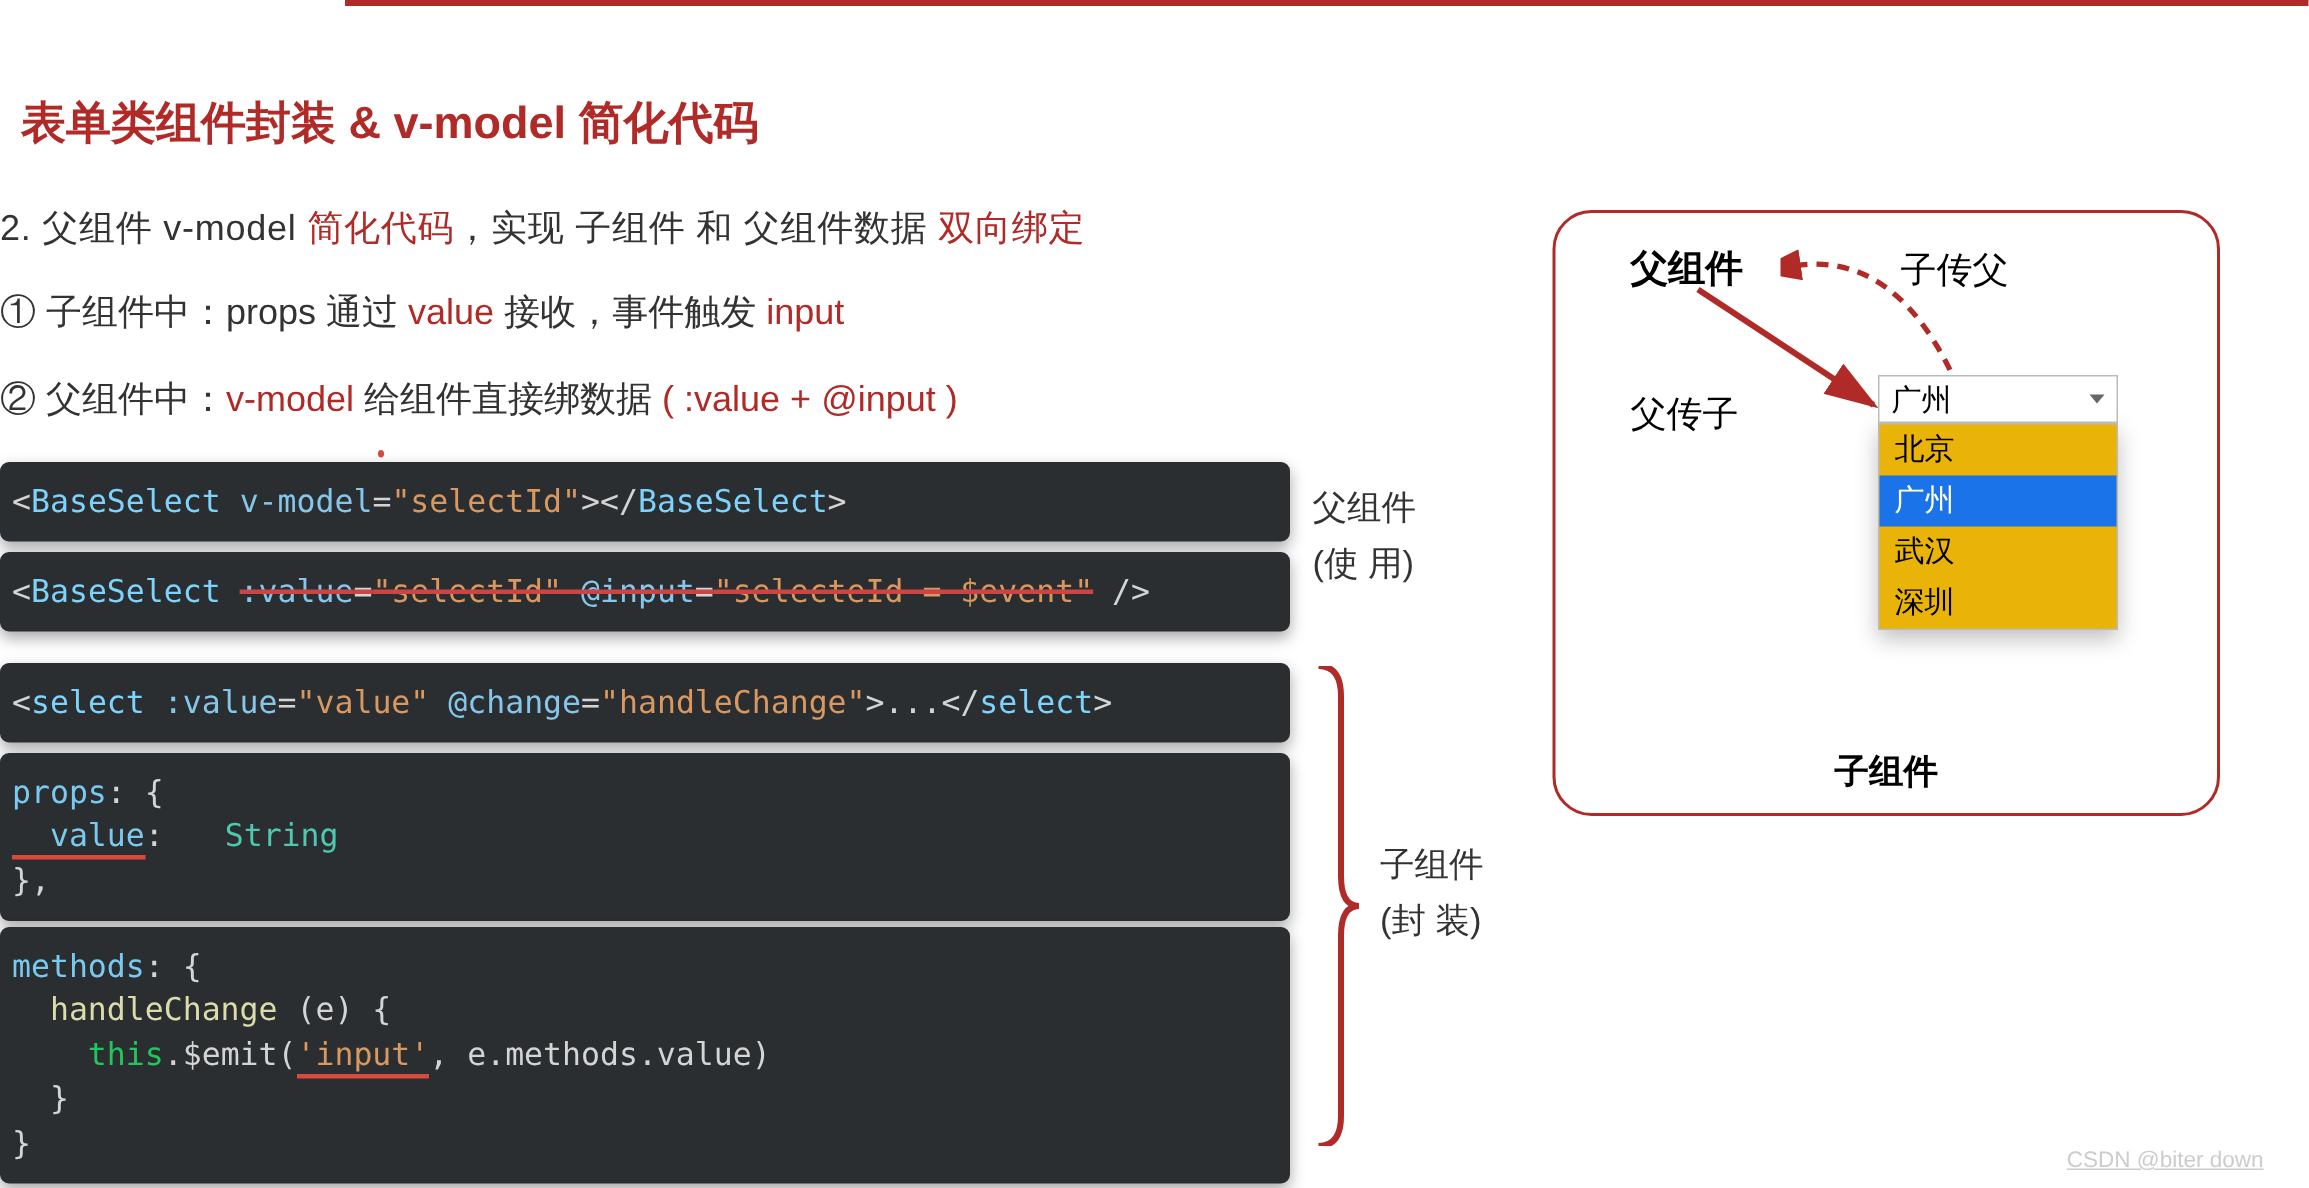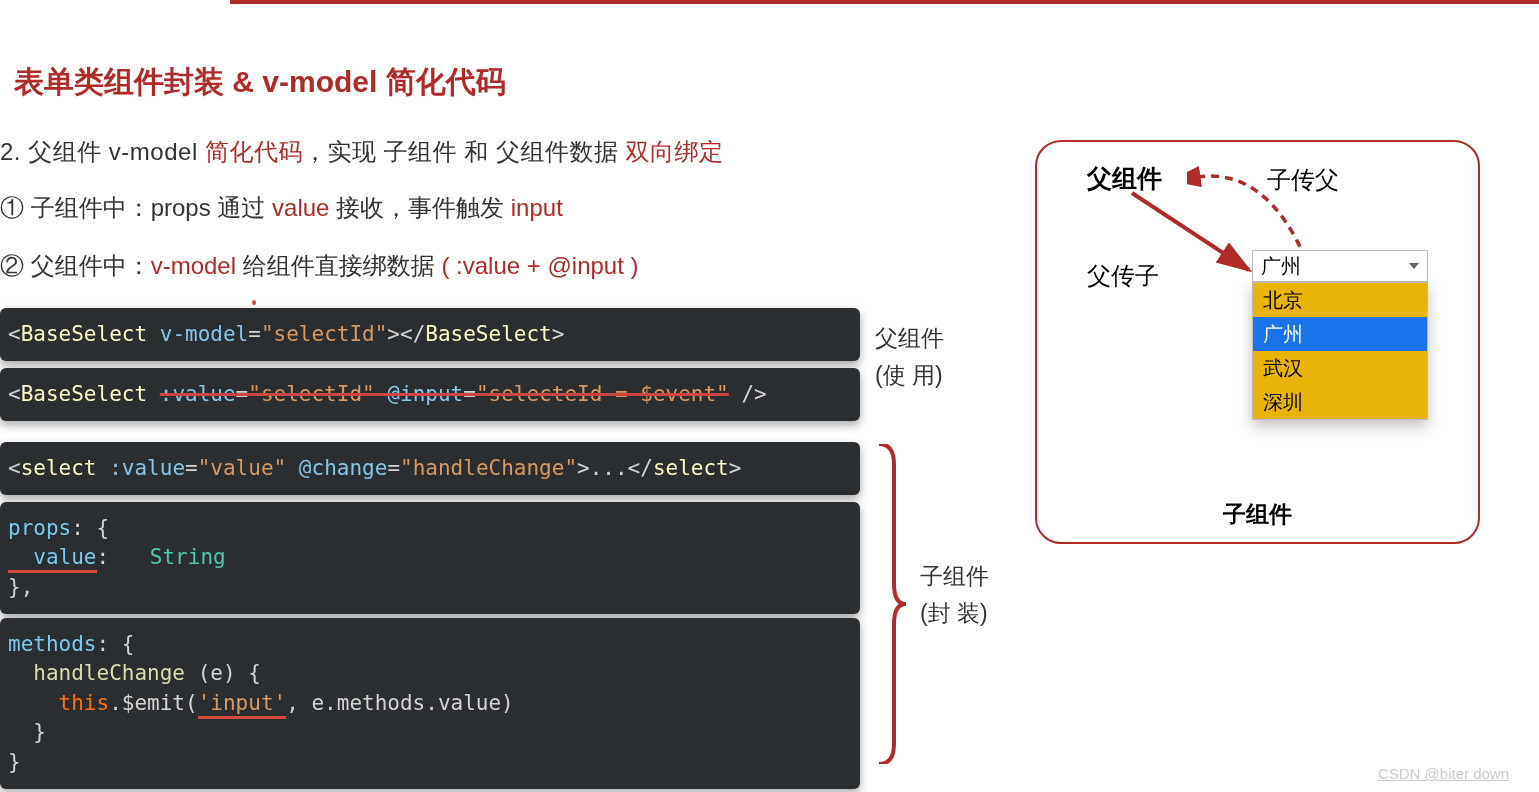--- a/index.html
+++ b/index.html
@@ -68,24 +68,24 @@
     box-shadow: 0 4px 10px rgba(0,0,0,0.35);
     position: absolute;
     white-space: pre;
     line-height: 1.4;
   }
   #code1 { left: 0; top: 308px; width: 860px; }
   #code2 { left: 0; top: 368px; width: 860px; }
   #code3 { left: 0; top: 442px; width: 860px; }
   #code4 { left: 0; top: 502px; width: 860px; }
   #code5 { left: 0; top: 618px; width: 860px; }
-  .tag{ color:#fef9c3; }
+  .tag{ color:#7dd3fc; }
   .attr{ color:#86c6ea; }
   .str { color:#d8985f; }
-  .kw  { color:#f97316; }
+  .kw  { color:#22c55e; }
   .prop{ color:#79caee; }
   .type{ color:#4ec9b0;margin-left:28px; }
   .fn  { color:#dcdcaa; }
   .pl  { color:#d4d4d4; }
   .strike1 { text-decoration: line-through; text-decoration-color:#cc4444; text-decoration-thickness:3px; }
   .underline-red { border-bottom: 3px solid #d84a3b; padding-bottom:1px; }
   .label1 {
     position: absolute;
     left: 875px;
     top: 320px;
@@ -144,21 +144,21 @@
     right: 0;
     bottom: 12px;
     text-align: center;
     font-size: 23px;
     font-weight: 700;
   }
   .select-wrap {
     position: absolute;
     left: 215px;
     top: 108px;
-    width: 176px;
+    width: 160px;
   }
   .select-top {
     border: 1px solid #bbb;
     height: 32px;
     display: flex;
     align-items: center;
     padding: 0 8px;
     font-size: 20px;
     background: #fff;
     position: relative;

